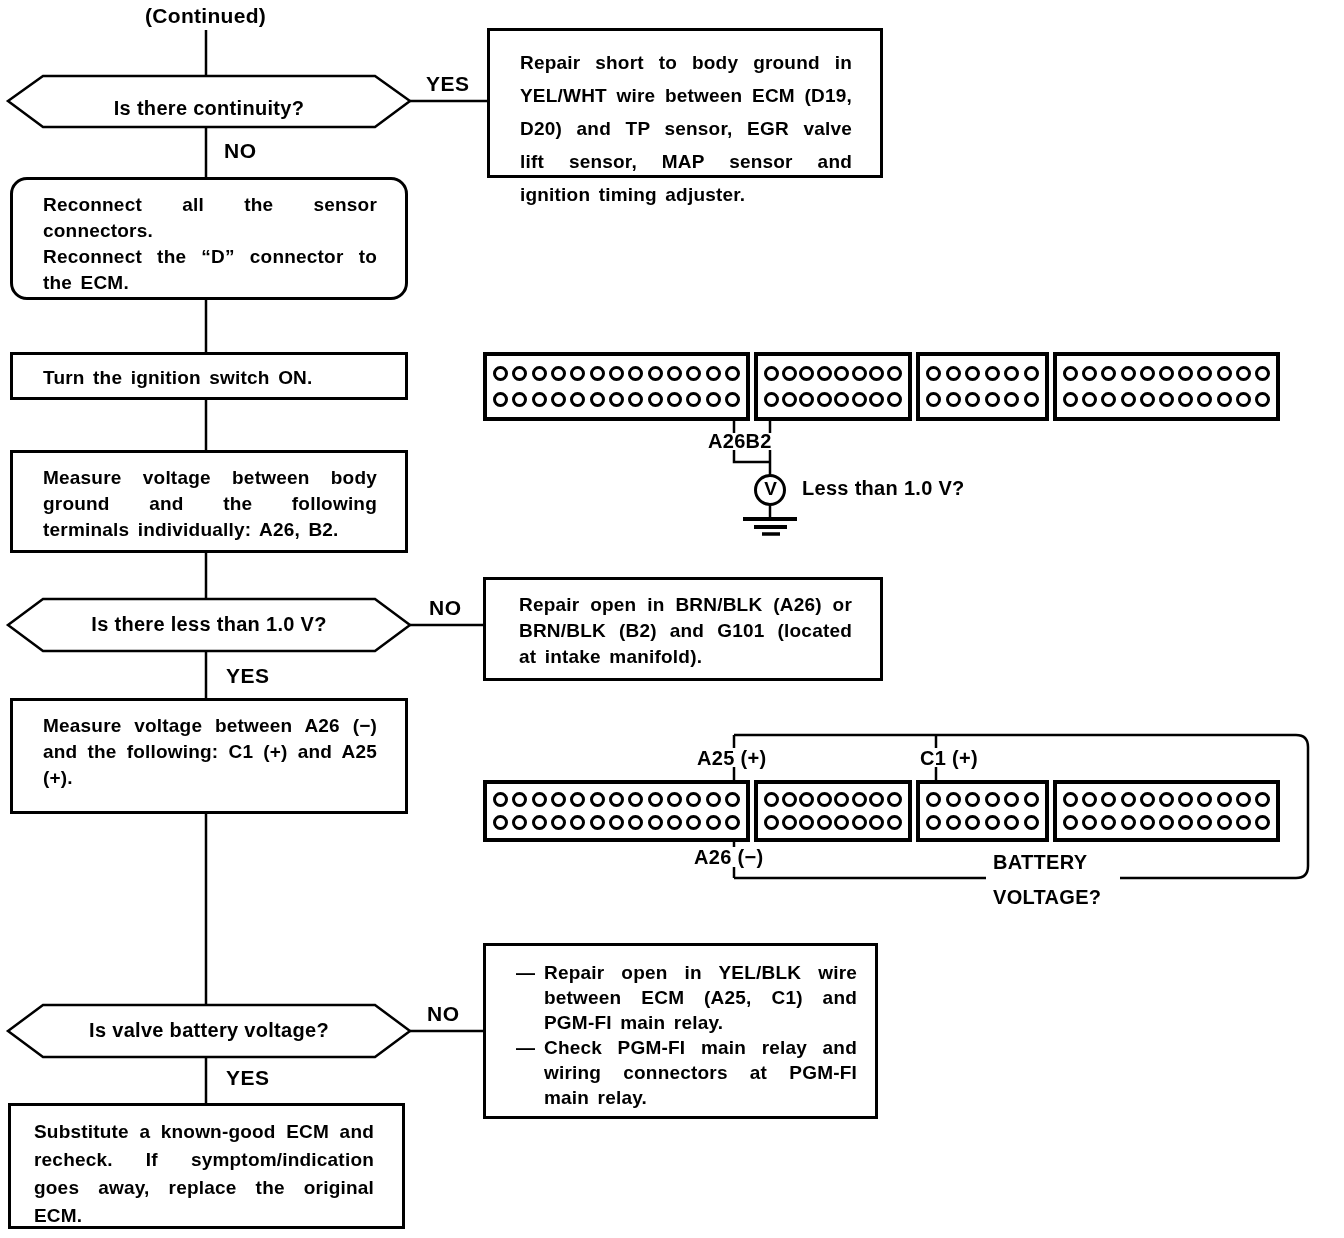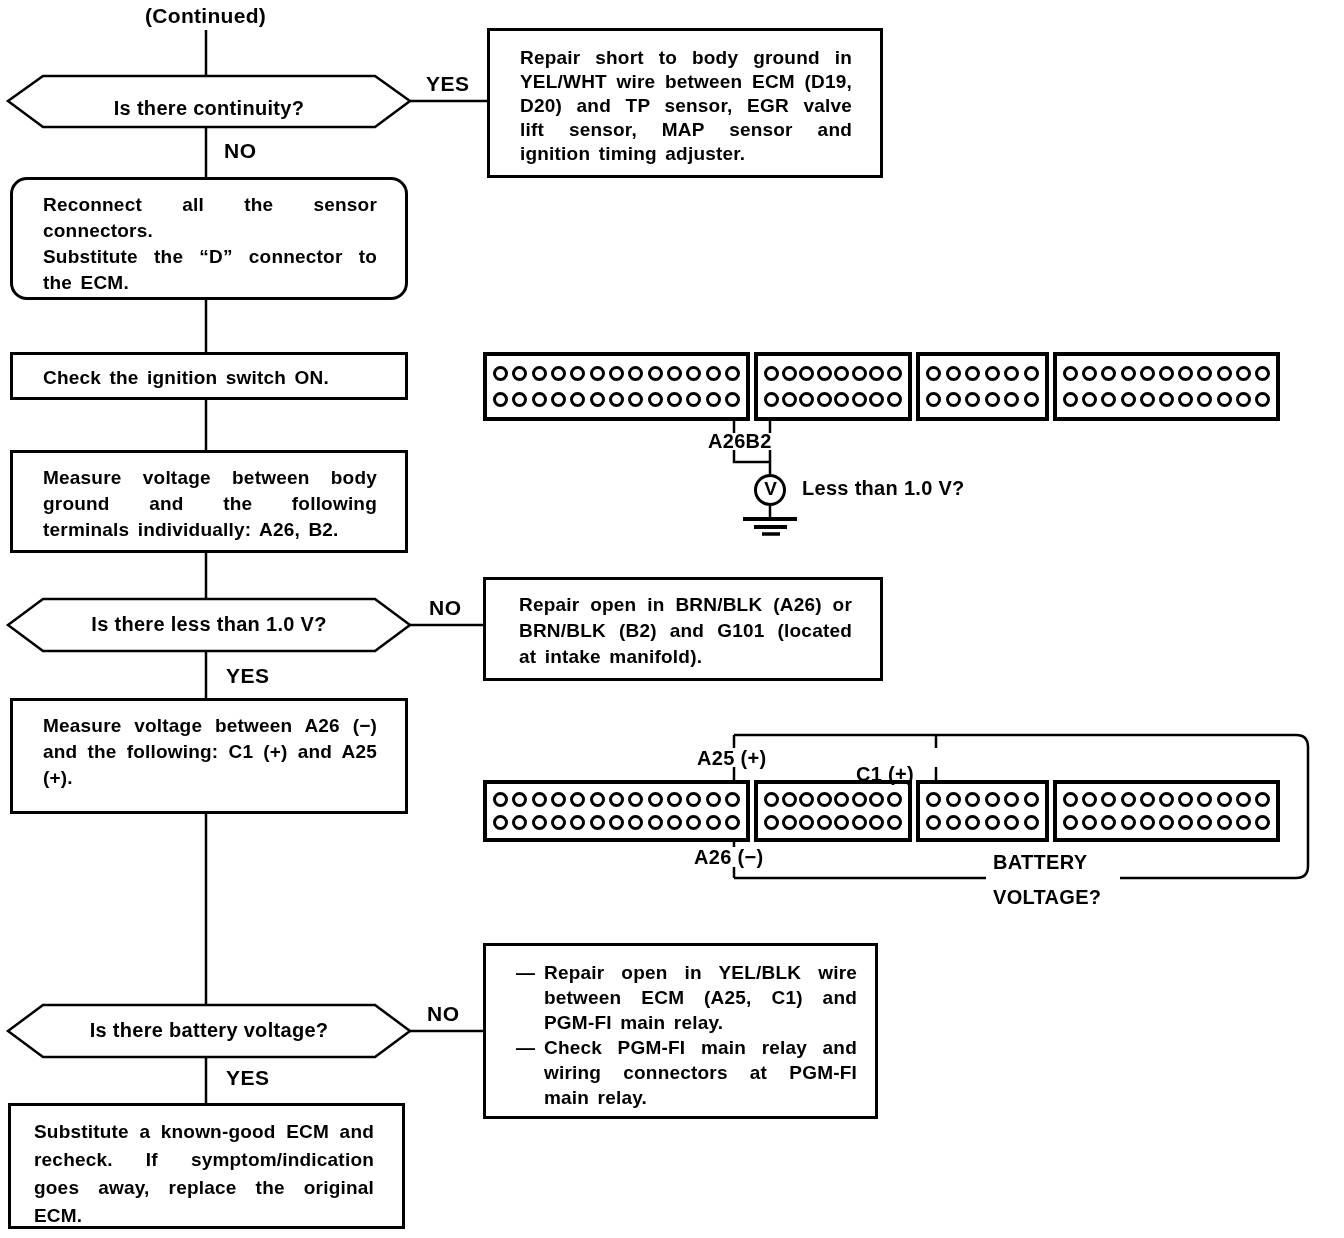--- a/index.html
+++ b/index.html
@@ -103,50 +103,50 @@
       <path d="M734,867 V878"></path>
     </g>
   </svg>
 
   <div class="abs probe" style="left:145px;top:4px;font-size:21px;">(Continued)</div>
 
   <div class="hex-text" style="top:89px;margin-top:8px;">Is there continuity?</div>
   <div class="label" style="left:426px;top:72px;">YES</div>
   <div class="label" style="left:224px;top:139px;">NO</div>
 
-  <div class="box" style="left:487px;top:28px;width:396px;height:150px;line-height:24px;padding-top:15px;">
+  <div class="box" style="left:487px;top:28px;width:396px;height:150px;line-height:33px;padding-top:15px;">
     <p>Repair short to body ground in YEL/WHT wire between ECM (D19, D20) and TP sensor, EGR valve lift sensor, MAP sensor and ignition timing adjuster.</p>
   </div>
 
   <div class="box" style="left:10px;top:177px;width:398px;height:123px;line-height:26px;border-radius:17px;">
     <p>Reconnect all the sensor connectors.</p>
-    <p>Substitute the “D” connector to the ECM.</p>
+    <p>Reconnect the “D” connector to the ECM.</p>
   </div>
 
   <div class="box" style="left:10px;top:352px;width:398px;height:48px;padding-top:10px;text-align:left;">
-    <p>Check the ignition switch ON.</p>
+    <p>Turn the ignition switch ON.</p>
   </div>
 
   <div class="box" style="left:10px;top:450px;width:398px;height:103px;line-height:26px;">
     <p>Measure voltage between body ground and the following terminals individually: A26, B2.</p>
   </div>
 
   <div class="hex-text" style="top:613px;">Is there less than 1.0 V?</div>
   <div class="label" style="left:429px;top:596px;">NO</div>
   <div class="label" style="left:226px;top:664px;">YES</div>
 
   <div class="box" style="left:483px;top:577px;width:400px;height:104px;line-height:26px;padding-left:33px;">
     <p>Repair open in BRN/BLK (A26) or BRN/BLK (B2) and G101 (located at intake manifold).</p>
   </div>
 
   <div class="box" style="left:10px;top:698px;width:398px;height:116px;line-height:26px;">
     <p>Measure voltage between A26 (−) and the following: C1 (+) and A25 (+).</p>
   </div>
 
-  <div class="hex-text" style="top:1019px;">Is there battery voltage?</div>
+  <div class="hex-text" style="top:1019px;">Is valve battery voltage?</div>
   <div class="label" style="left:427px;top:1002px;">NO</div>
   <div class="label" style="left:226px;top:1066px;">YES</div>
 
   <div class="box" style="left:483px;top:943px;width:395px;height:176px;padding:14px 18px 0 30px;">
     <p class="bullet-row">
       <span class="dash">—</span>
       <span class="bullet-text">Repair open in YEL/BLK wire between ECM (A25, C1) and PGM-FI main relay.</span>
     </p>
     <p class="bullet-row">
       <span class="dash">—</span>
@@ -361,18 +361,18 @@
           <span class="pin"></span>
         </div>
       </div>
     </div>
 
   <div class="probe" style="left:708px;top:430px;">A26B2</div>
   <div class="vm-glyph">V</div>
   <div class="probe" style="left:802px;top:477px;text-align:right;">Less than 1.0 V?</div>
 
   <div class="probe" style="left:697px;top:747px;">A25 (+)</div>
-  <div class="probe" style="left:856px;top:747px;margin-top:16px;">C1 (+)</div>
+  <div class="probe" style="left:920px;top:747px;">C1 (+)</div>
   <div class="probe" style="left:694px;top:846px;">A26 (−)</div>
   <div class="probe" style="left:993px;top:851px;">BATTERY</div>
   <div class="probe" style="left:993px;top:886px;">VOLTAGE?</div>
 
 </div>
 
 </body></html>

